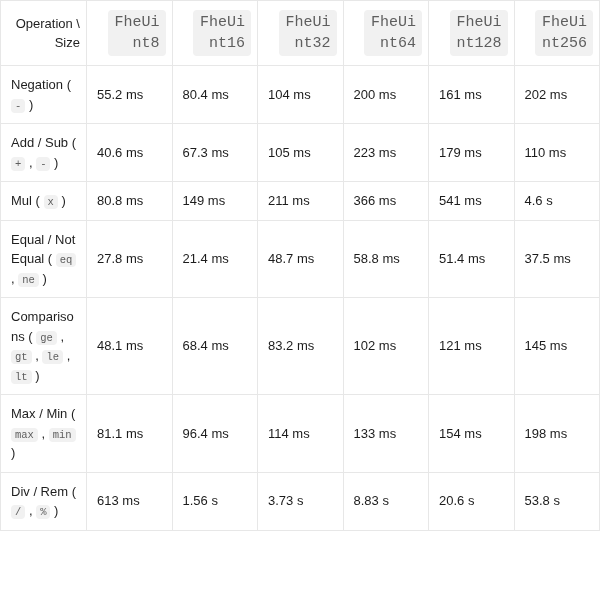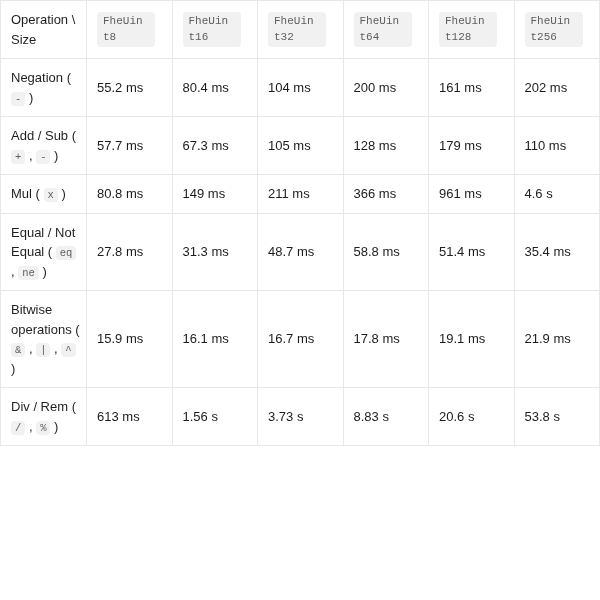--- a/index.html
+++ b/index.html
@@ -27,20 +27,21 @@
     vertical-align: middle;
     text-align: left;
     font-weight: 400;
     padding: 9px 6px 9px 10px;
     line-height: 1.5;
     overflow-wrap: break-word;
     word-wrap: break-word;
   }
   table.bench thead th {
     height: 36px;
+    text-align: right;
   }
   col.op-col { width: 86px; }
   .corner-head {
     color: #1f1f1f;
   }
   .code {
     font-family: "Liberation Mono", "DejaVu Sans Mono", monospace;
     background: #f1f1f1;
     color: #5e5e5e;
     border-radius: 4px;
@@ -48,21 +49,21 @@
     font-size: 10.5px;
     line-height: 1.4;
     white-space: nowrap;
   }
   .head-code {
     display: inline-block;
     white-space: normal;
     word-break: break-all;
     max-width: 46px;
     padding: 2px 6px;
-    font-size: 11px;
+    font-size: 15px;
   }
   .label-cell {
     color: #1f1f1f;
   }
   .value-cell {
     color: #1c1c1c;
     padding-left: 12px;
     margin-top: 16px;
   }
   .op-sep { color: #1f1f1f; }
@@ -99,53 +100,62 @@
           <td class="label-cell">Negation ( <span class="code">-</span> )</td>
           <td class="value-cell">55.2 ms</td>
           <td class="value-cell">80.4 ms</td>
           <td class="value-cell">104 ms</td>
           <td class="value-cell">200 ms</td>
           <td class="value-cell">161 ms</td>
           <td class="value-cell">202 ms</td>
         </tr>
         <tr>
           <td class="label-cell">Add / Sub ( <span class="code">+</span><span class="op-sep"> , </span><span class="code">-</span> )</td>
-          <td class="value-cell">57.7 ms</td>
+          <td class="value-cell">40.6 ms</td>
           <td class="value-cell">67.3 ms</td>
           <td class="value-cell">105 ms</td>
-          <td class="value-cell">128 ms</td>
+          <td class="value-cell">223 ms</td>
           <td class="value-cell">179 ms</td>
           <td class="value-cell">110 ms</td>
         </tr>
         <tr>
           <td class="label-cell">Mul ( <span class="code">x</span> )</td>
           <td class="value-cell">80.8 ms</td>
           <td class="value-cell">149 ms</td>
           <td class="value-cell">211 ms</td>
           <td class="value-cell">366 ms</td>
-          <td class="value-cell">961 ms</td>
+          <td class="value-cell">541 ms</td>
           <td class="value-cell">4.6 s</td>
         </tr>
         <tr>
           <td class="label-cell">Equal / Not Equal ( <span class="code">eq</span><span class="op-sep"> , </span><span class="code">ne</span> )</td>
           <td class="value-cell">27.8 ms</td>
-          <td class="value-cell">31.3 ms</td>
+          <td class="value-cell">21.4 ms</td>
           <td class="value-cell">48.7 ms</td>
           <td class="value-cell">58.8 ms</td>
           <td class="value-cell">51.4 ms</td>
-          <td class="value-cell">35.4 ms</td>
+          <td class="value-cell">37.5 ms</td>
         </tr>
         <tr>
-          <td class="label-cell">Bitwise operations ( <span class="code">&amp;</span><span class="op-sep"> , </span><span class="code">|</span><span class="op-sep"> , </span><span class="code">^</span> )</td>
-          <td class="value-cell">15.9 ms</td>
-          <td class="value-cell">16.1 ms</td>
-          <td class="value-cell">16.7 ms</td>
-          <td class="value-cell">17.8 ms</td>
-          <td class="value-cell">19.1 ms</td>
-          <td class="value-cell">21.9 ms</td>
+          <td class="label-cell">Comparisons ( <span class="code">ge</span><span class="op-sep"> , </span><span class="code">gt</span><span class="op-sep"> , </span><span class="code">le</span><span class="op-sep"> , </span><span class="code">lt</span> )</td>
+          <td class="value-cell">48.1 ms</td>
+          <td class="value-cell">68.4 ms</td>
+          <td class="value-cell">83.2 ms</td>
+          <td class="value-cell">102 ms</td>
+          <td class="value-cell">121 ms</td>
+          <td class="value-cell">145 ms</td>
+        </tr>
+        <tr>
+          <td class="label-cell">Max / Min ( <span class="code">max</span><span class="op-sep"> , </span><span class="code">min</span> )</td>
+          <td class="value-cell">81.1 ms</td>
+          <td class="value-cell">96.4 ms</td>
+          <td class="value-cell">114 ms</td>
+          <td class="value-cell">133 ms</td>
+          <td class="value-cell">154 ms</td>
+          <td class="value-cell">198 ms</td>
         </tr>
         <tr>
           <td class="label-cell">Div / Rem ( <span class="code">/</span><span class="op-sep"> , </span><span class="code">%</span> )</td>
           <td class="value-cell">613 ms</td>
           <td class="value-cell">1.56 s</td>
           <td class="value-cell">3.73 s</td>
           <td class="value-cell">8.83 s</td>
           <td class="value-cell">20.6 s</td>
           <td class="value-cell">53.8 s</td>
         </tr>

